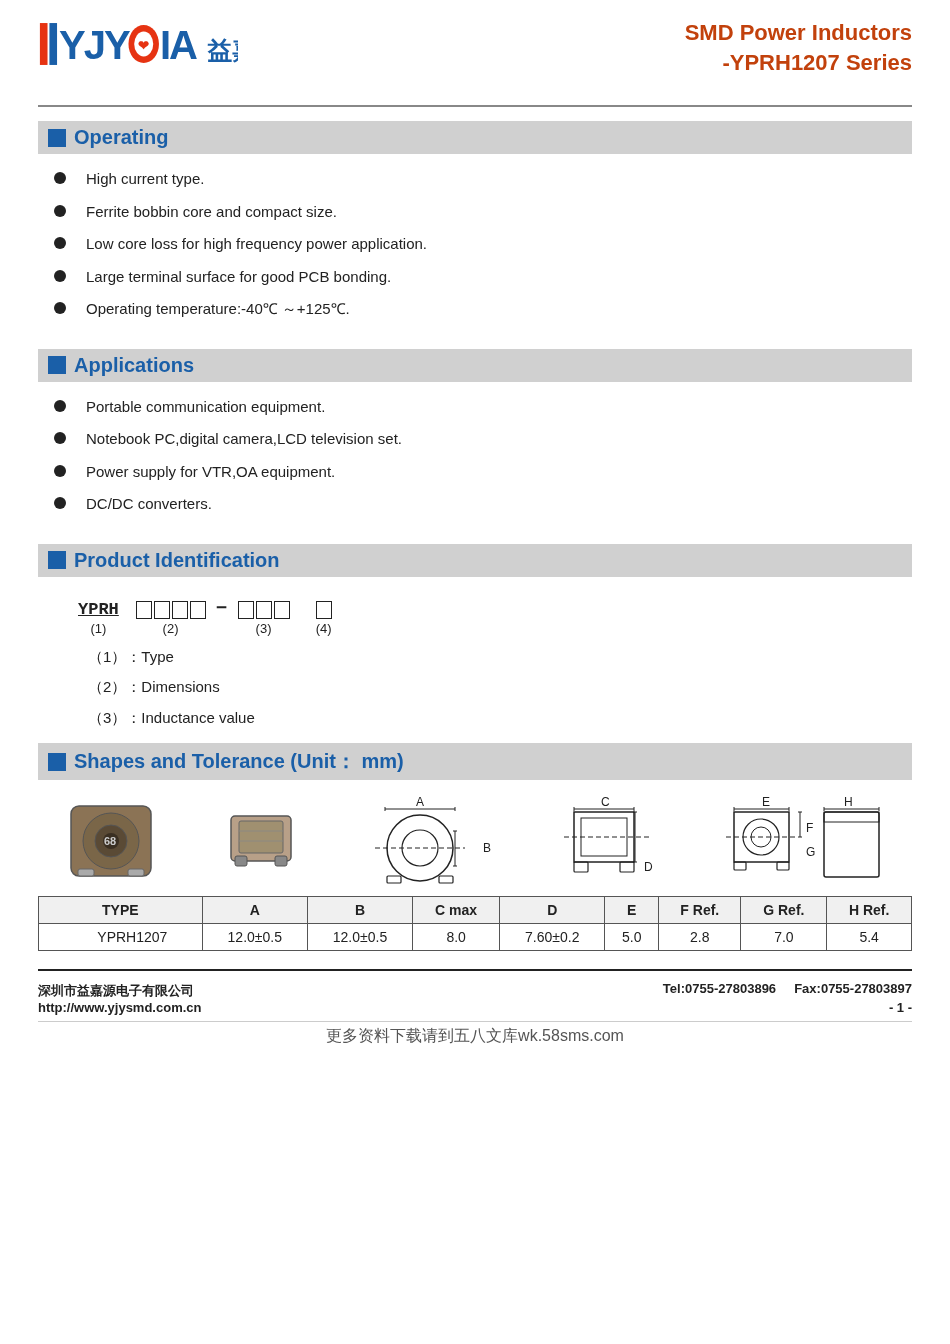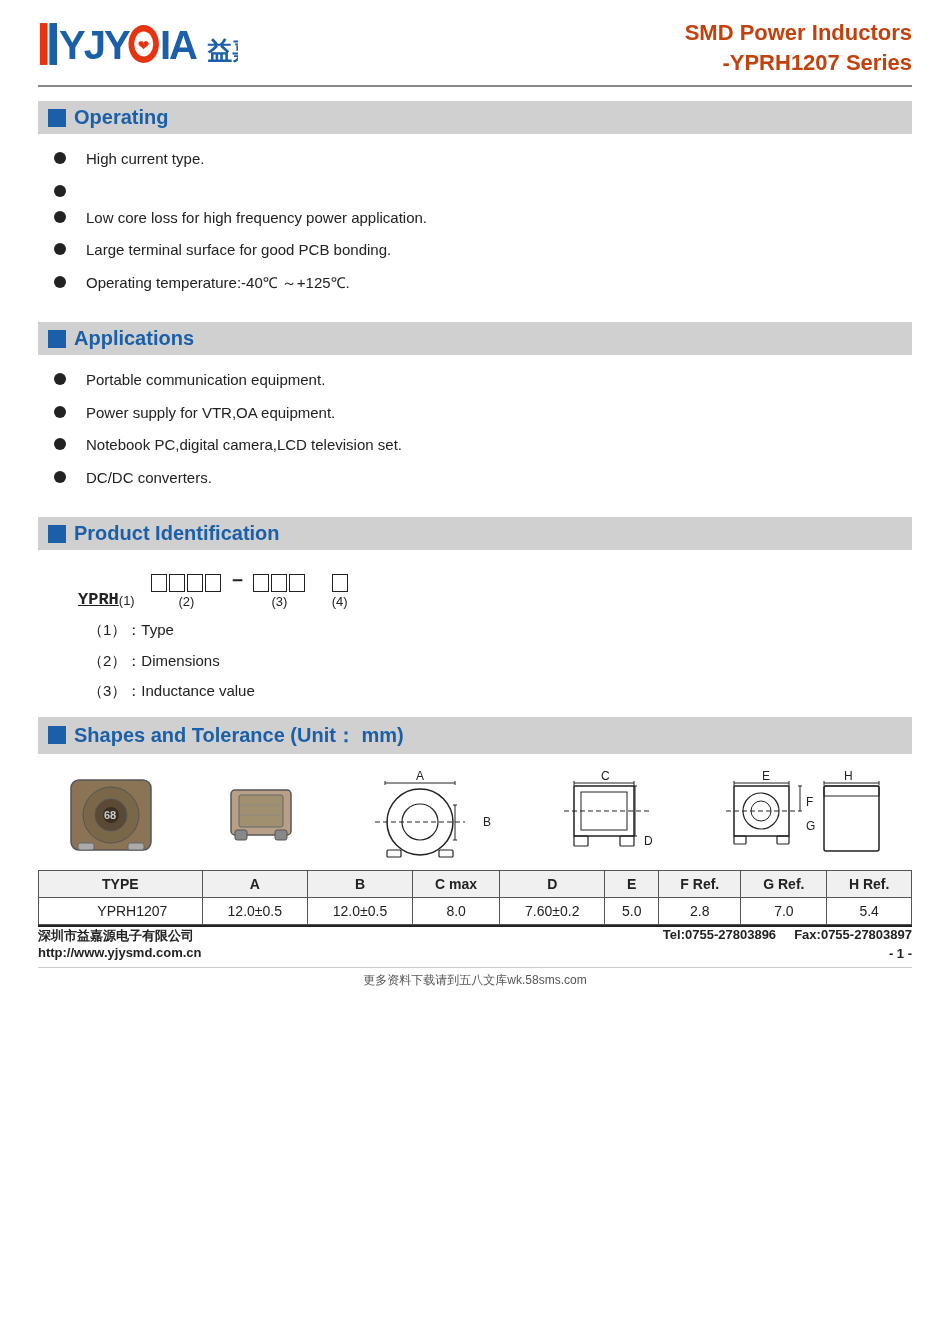--- a/index.html
+++ b/index.html
@@ -17,21 +17,21 @@
       min-height: 1344px;
       padding: 18px 38px 10px 38px;
       position: relative;
     }
 
     
     .header {
       display: flex;
       align-items: flex-start;
       justify-content: space-between;
-      padding-bottom: 8px;
+      padding-bottom: 28px;
       border-bottom: 2px solid #888;
       margin-bottom: 10px;
     }
     .logo-area {
       display: flex;
       align-items: center;
       gap: 10px;
     }
     .logo-svg { width: 200px; height: 52px; }
     .header-title {
@@ -129,31 +129,32 @@
       font-weight: bold;
     }
     .dim-table td:first-child {
       font-weight: normal;
       padding-left: 32px;
     }
 
     
     .footer {
       border-top: 2px solid #222;
-      padding-top: 0;
+      margin-top: 18px;
+      padding-top: 10px;
       display: flex;
       justify-content: space-between;
       align-items: center;
       font-size: 13px;
     }
     .footer-left { font-weight: bold; }
     .footer-right { text-align: right; font-weight: bold; }
     .footer-bottom {
       text-align: center;
-      font-size: 12px;
+      font-size: 16px;
       color: #555;
       margin-top: 6px;
       border-top: 1px solid #ccc;
       padding-top: 4px;
     }
   </style>
 </head>
 <body>
 
 <div class="page">
@@ -187,20 +188,21 @@
     <span class="blue-square"></span>
     <span class="section-title">Operating</span>
   </div>
   <ul class="bullet-list">
     <li>
         <span class="dot"></span>
         <span>High current type.</span>
       </li>
     <li>
         <span class="dot"></span>
+        <span>Ferrite bobbin core and compact size.</span>
       </li>
     <li>
         <span class="dot"></span>
         <span>Low core loss for high frequency power application.</span>
       </li>
     <li>
         <span class="dot"></span>
         <span>Large terminal surface for good PCB bonding.</span>
       </li>
     <li>
@@ -213,41 +215,41 @@
     <span class="blue-square"></span>
     <span class="section-title">Applications</span>
   </div>
   <ul class="bullet-list">
     <li>
         <span class="dot"></span>
         <span>Portable communication equipment.</span>
       </li>
     <li>
         <span class="dot"></span>
+        <span>Notebook PC,digital camera,LCD television set.</span>
+      </li>
+    <li>
+        <span class="dot"></span>
         <span>Power supply for VTR,OA equipment.</span>
-      </li>
-    <li>
-        <span class="dot"></span>
-        <span>Notebook PC,digital camera,LCD television set.</span>
       </li>
     <li>
         <span class="dot"></span>
         <span>DC/DC converters.</span>
       </li>
   </ul>
 
   <div class="section-header">
     <span class="blue-square"></span>
     <span class="section-title">Product Identification</span>
   </div>
 
   <div class="product-id-diagram">
 
     <div style="display:flex; align-items:flex-end; gap:6px; margin-left:10px;">
-      <div style="display:flex;flex-direction:row;align-items:center;">
+      <div style="display:flex;flex-direction:column;align-items:center;">
         <span style="font-family:'Courier New',monospace; font-weight:bold; font-size:17px; text-decoration:underline;">YPRH</span>
         <span style="font-size:13px; margin-top:2px;">(1)</span>
       </div>
       <span style="font-size:17px; margin-bottom:16px;">&nbsp;</span>
       <div style="display:flex;flex-direction:column;align-items:center;">
         <div style="display:flex;gap:2px;">
           <span style="display:inline-block;width:16px;height:18px;border:1.5px solid #222;"></span>
           <span style="display:inline-block;width:16px;height:18px;border:1.5px solid #222;"></span>
           <span style="display:inline-block;width:16px;height:18px;border:1.5px solid #222;"></span>
           <span style="display:inline-block;width:16px;height:18px;border:1.5px solid #222;"></span>

